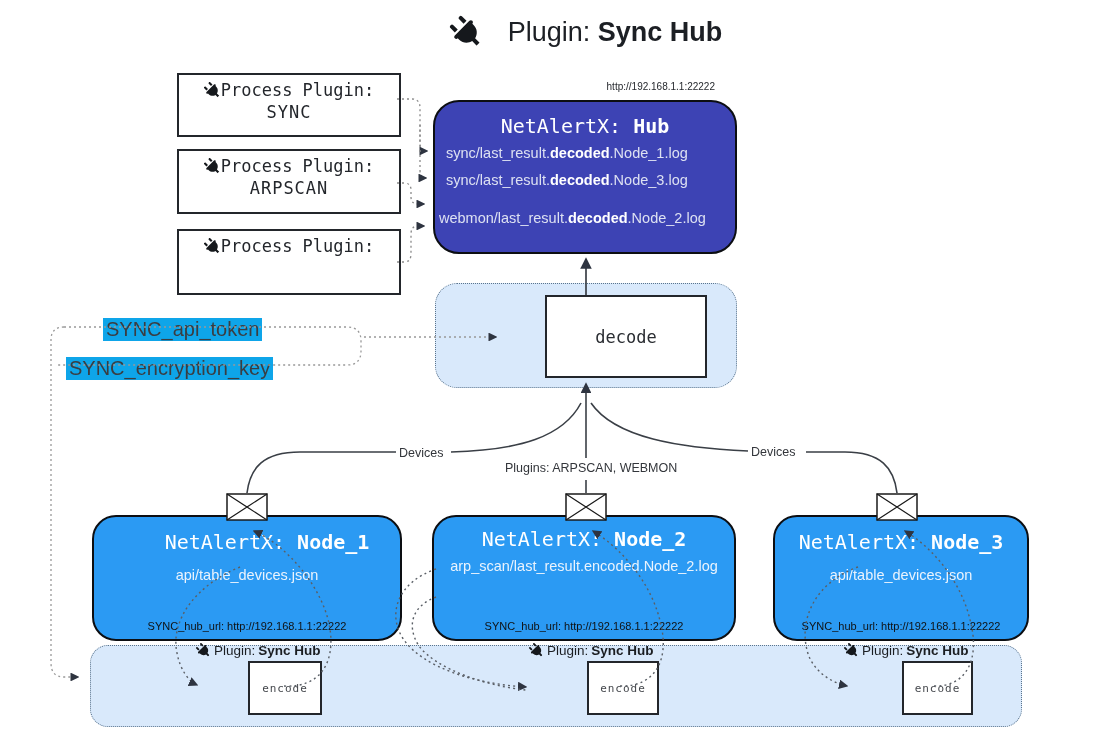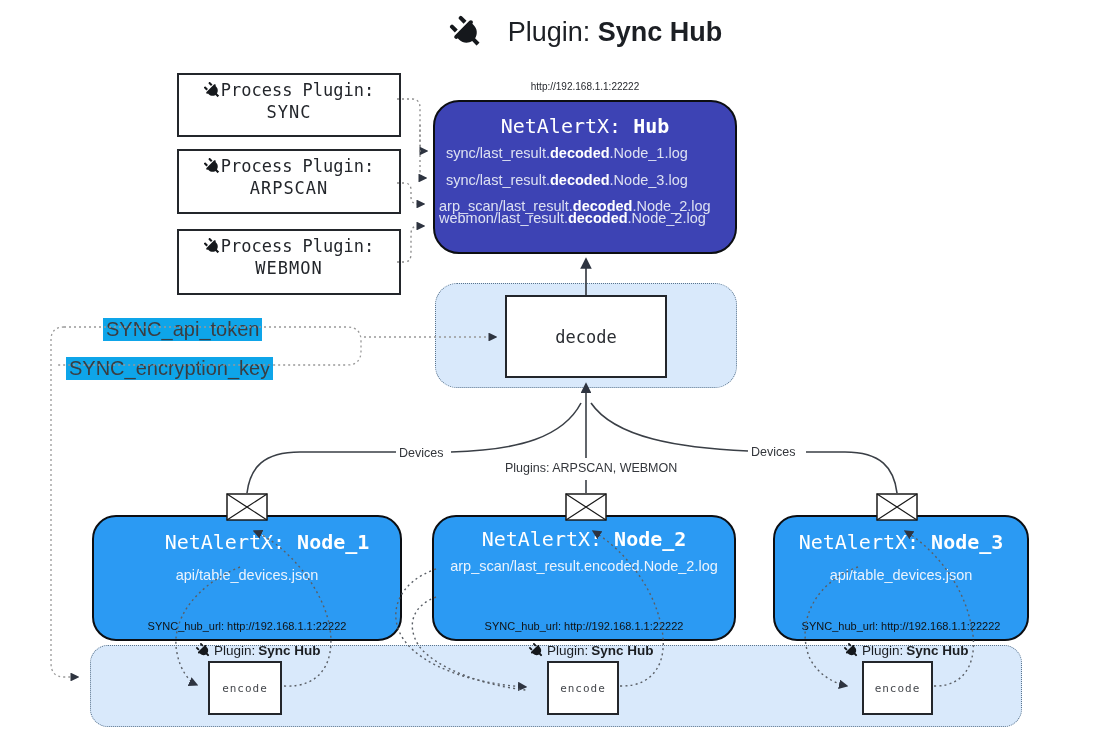--- a/index.html
+++ b/index.html
@@ -18,21 +18,21 @@
   .procline2{margin-top:2px;letter-spacing:1px;}
   .hub{background:var(--hub-fill,#3d43b4);border:2px solid #0c0e12;border-radius:26px;color:#fff;}
   .hub-title{text-align:center;margin-top:12px;font-size:20px;}
   .hub-log{position:absolute;font-size:14.5px;color:#dde1f2;white-space:nowrap;}
   .hub-log b{color:#fff;font-weight:700;}
   .node{background:var(--node-fill,#2b9af3);border:2px solid #0c0e12;border-radius:24px;color:#fff;}
   .node-title{text-align:center;font-size:20px;}
   .node-file{text-align:center;font-size:14.5px;color:#eaf3fd;white-space:nowrap;}
   .node-url{position:absolute;left:0;right:0;bottom:7px;text-align:center;font-size:11px;color:#101214;}
   .lightbox{background:var(--container-fill,#d9e9fb);border:1.6px dotted #5b748c;box-sizing:border-box;}
-  .whitebox{background:#fff;border:2px solid #23262b;display:flex;align-items:center;justify-content:center;box-sizing:border-box;}
+  .whitebox{background:#fff;border:2px solid #23262b;display:flex;align-items:center;justify-content:center;box-sizing:border-box;margin-left:40px;}
   .keylabel{font-size:20px;color:#3a3d42;background:#0ea5e9;padding:0 3px;white-space:nowrap;}
   .edgelabel{font-size:12.5px;color:#33363b;white-space:nowrap;}
   .enc-label{display:flex;align-items:center;gap:3px;font-size:13.5px;color:#1b1e22;white-space:nowrap;}
   .enc-label b{font-weight:700;}
   svg.overlay{position:absolute;left:0;top:0;pointer-events:none;}
 </style>
 </head>
 <body>
 
 <div class="canvas">
@@ -70,29 +70,27 @@
   </div>
   <div class="abs procbox mono" style="left:177px;top:229px;height:62px;">
     <div class="procline1">
         <span class="plug">
           <svg viewBox="0 0 384 512">
             <path d="M96 0c17.7 0 32 14.3 32 32v96H64V32c0-17.7 14.3-32 32-32zm192 0c17.7 0 32 14.3 32 32v96h-64V32c0-17.7 14.3-32 32-32zM32 160h320c17.7 0 32 14.3 32 32s-14.3 32-32 32v32c0 77.4-55 142-128 156.8V512h-64v-99.2C87 398 32 333.4 32 256v-32c-17.7 0-32-14.3-32-32s14.3-32 32-32z"></path>
           </svg>
         </span>
         <span>Process Plugin:</span>
       </div>
-    <div class="procline2">WEBMON</div>
-  </div>
-
-  <div class="abs" style="left:455px;top:81px;width:260px;text-align:center;font-size:10px;color:#26292e;">http://192.168.1.1:22222</div>
+  </div>
+
+  <div class="abs" style="left:455px;top:81px;width:260px;text-align:right;font-size:10px;color:#26292e;">http://192.168.1.1:22222</div>
   <div class="abs hub" style="left:433px;top:100px;width:300px;height:150px;">
     <div class="hub-title mono"><span>NetAlertX:</span> <b>Hub</b></div>
     <div class="hub-log" style="left:11px;top:43px;"><span>sync/last_result.</span><b>decoded</b><span>.Node_1.log</span></div>
     <div class="hub-log" style="left:11px;top:70px;"><span>sync/last_result.</span><b>decoded</b><span>.Node_3.log</span></div>
-    <div class="hub-log" style="left:4px;top:96px;"><span>arp_scan/last_result.</span><b>decoded</b><span>.Node_2.log</span></div>
     <div class="hub-log" style="left:4px;top:108px;"><span>webmon/last_result.</span><b>decoded</b><span>.Node_2.log</span></div>
   </div>
 
   <div class="abs lightbox" style="left:435px;top:283px;width:302px;height:105px;border-radius:22px;"></div>
   <div class="abs whitebox mono" style="left:505px;top:295px;width:162px;height:83px;font-size:17px;color:#2a2d32;">
     <span>decode</span>
   </div>
 
   <div class="abs keylabel" style="left:103px;top:318px;">SYNC_api_token</div>
   <div class="abs keylabel" style="left:66px;top:357px;">SYNC_encryption_key</div>

